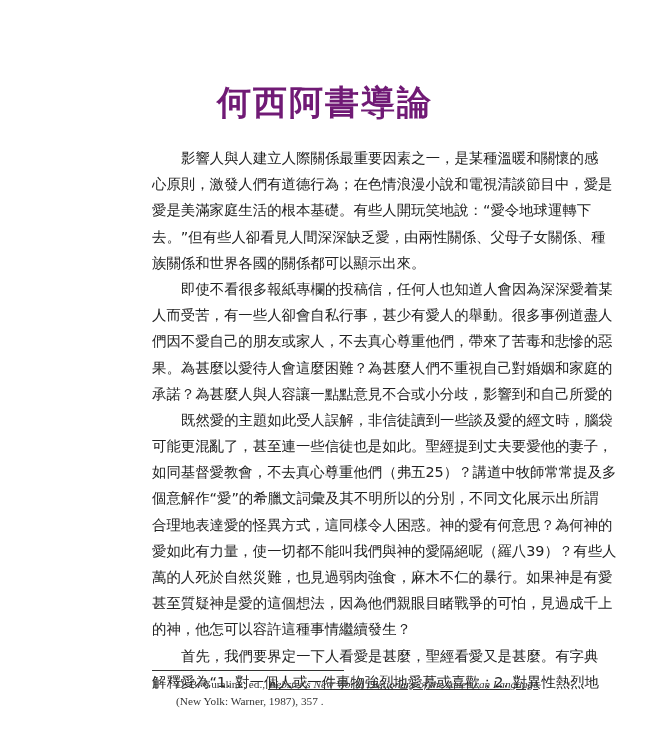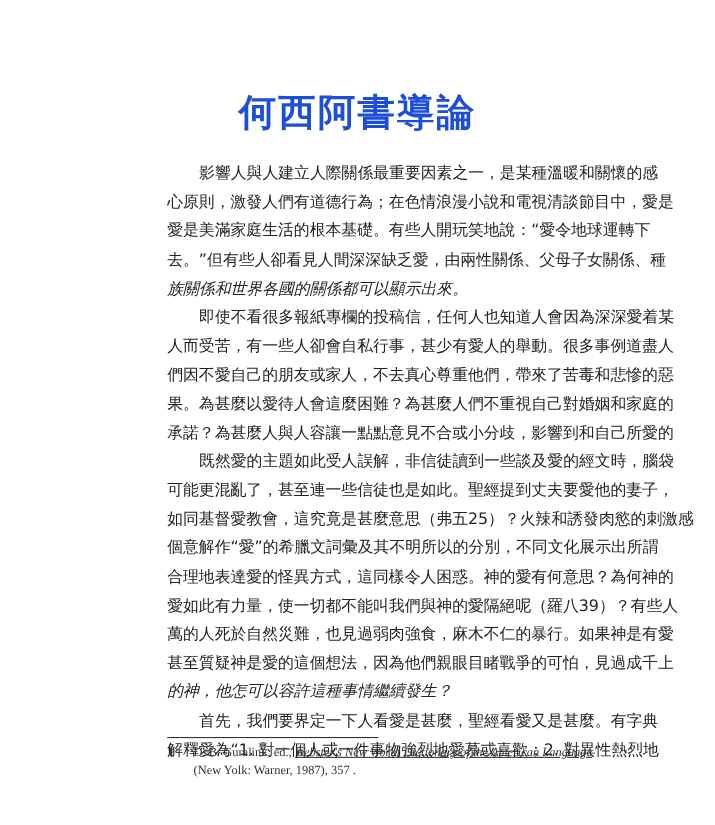--- a/index.html
+++ b/index.html
@@ -1,29 +1,29 @@
 <!DOCTYPE html>
 <html><head>
   <meta charset="utf-8">
   <style>
     html, body { margin: 0; padding: 0; background: #ffffff; }
     body { width: 650px; height: 750px; position: relative; overflow: hidden; color: #1a1a1a; }
     .page { position: absolute; left: 0; top: 0; width: 650px; height: 750px; background: #fff; }
     .title {
       position: absolute; left: 0; width: 650px; top: 80px; text-align: center;
       font-family: "DejaVu Sans", sans-serif; font-weight: bold; font-size: 34px;
-      letter-spacing: 2px; color: #1d4ed8;
+      letter-spacing: 2px; color: #701a75;
     }
     .body-text {
       position: absolute; left: 152px; top: 145px; width: 390px;
       font-family: "DejaVu Sans", sans-serif; font-size: 14.4px; line-height: 26.2px;
       color: #222; text-align: justify; text-justify: inter-character;
     }
     .line { display: block; white-space: nowrap; height: 26.2px; text-align-last: justify; }
-    .line.last { text-align-last: left; font-style: italic; }
+    .line.last { text-align-last: left; }
     .indent { padding-left: 29px; }
     .it { font-style: italic; font-family: "Liberation Serif", serif; text-decoration: underline; }
     .rule {
       position: absolute; left: 152px; top: 670px; width: 192px; height: 1px; background: #333;
     }
     .footnote {
       position: absolute; left: 152px; top: 676px; width: 390px;
       font-family: "Liberation Serif", serif; font-size: 11.3px; line-height: 17px; color: #333;
     }
     .fn-num { position: absolute; left: 0; top: 0; }
@@ -44,21 +44,21 @@
     <span class="line last">族關係和世界各國的關係都可以顯示出來。</span>
 
     <span class="line indent">即使不看很多報紙專欄的投稿信，任何人也知道人會因為深深愛着某</span>
     <span class="line">人而受苦，有一些人卻會自私行事，甚少有愛人的舉動。很多事例道盡人</span>
     <span class="line">們因不愛自己的朋友或家人，不去真心尊重他們，帶來了苦毒和悲慘的惡</span>
     <span class="line">果。為甚麼以愛待人會這麼困難？為甚麼人們不重視自己對婚姻和家庭的</span>
     <span class="line">承諾？為甚麼人與人容讓一點點意見不合或小分歧，影響到和自己所愛的</span>
 
     <span class="line indent">既然愛的主題如此受人誤解，非信徒讀到一些談及愛的經文時，腦袋</span>
     <span class="line">可能更混亂了，甚至連一些信徒也是如此。聖經提到丈夫要愛他的妻子，</span>
-    <span class="line">如同基督愛教會，這究竟是甚麼意思（弗五25）？火辣和誘發肉慾的刺激感</span>
+    <span class="line">如同基督愛教會，不去真心尊重他們（弗五25）？講道中牧師常常提及多</span>
     <span class="line">個意解作“愛”的希臘文詞彙及其不明所以的分別，不同文化展示出所謂</span>
     <span class="line">合理地表達愛的怪異方式，這同樣令人困惑。神的愛有何意思？為何神的</span>
     <span class="line">愛如此有力量，使一切都不能叫我們與神的愛隔絕呢（羅八39）？有些人</span>
     <span class="line">萬的人死於自然災難，也見過弱肉強食，麻木不仁的暴行。如果神是有愛</span>
     <span class="line">甚至質疑神是愛的這個想法，因為他們親眼目睹戰爭的可怕，見過成千上</span>
     <span class="line last">的神，他怎可以容許這種事情繼續發生？</span>
 
     <span class="line indent">首先，我們要界定一下人看愛是甚麼，聖經看愛又是甚麼。有字典</span>
     <span class="line">解釋愛為“1. 對一個人或一件事物強烈地愛慕或喜歡；2. 對異性熱烈地</span>
 

